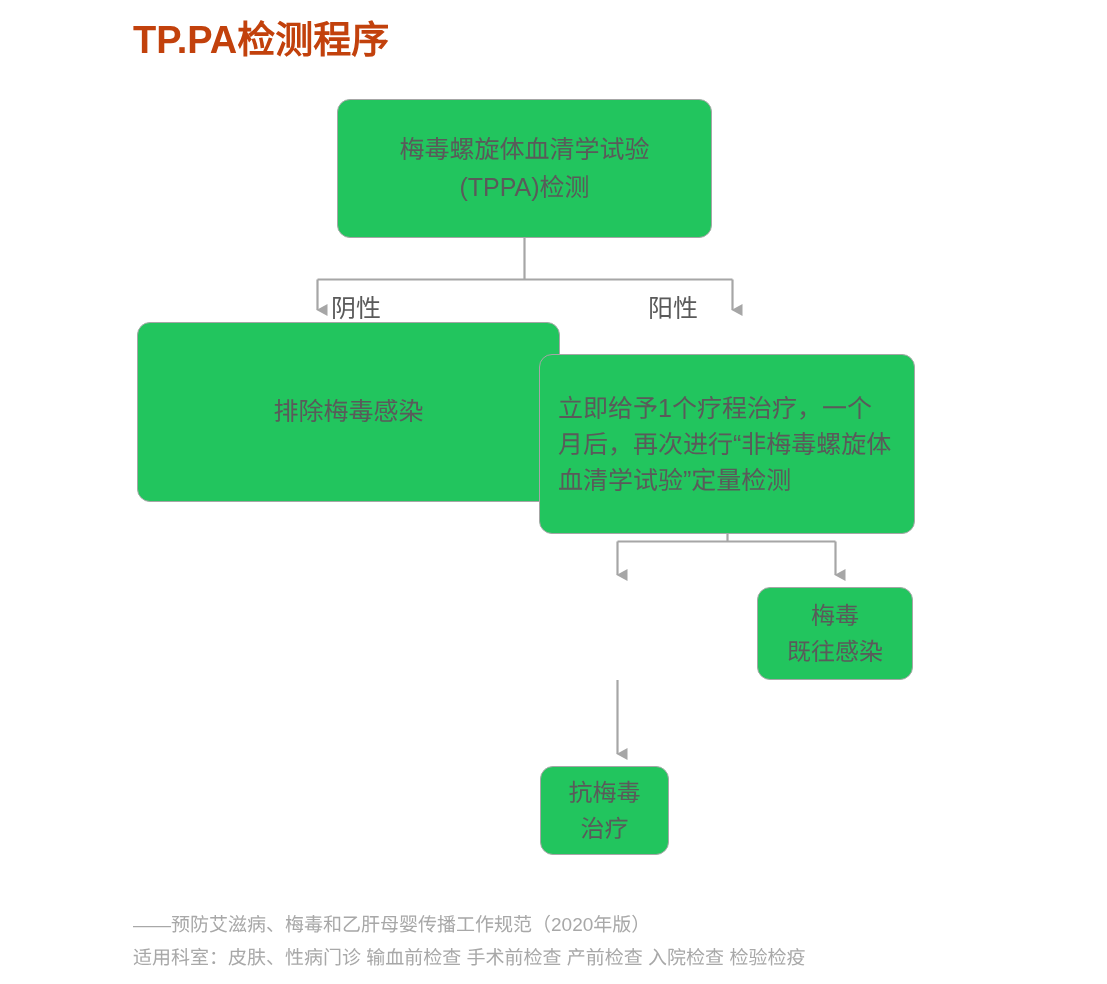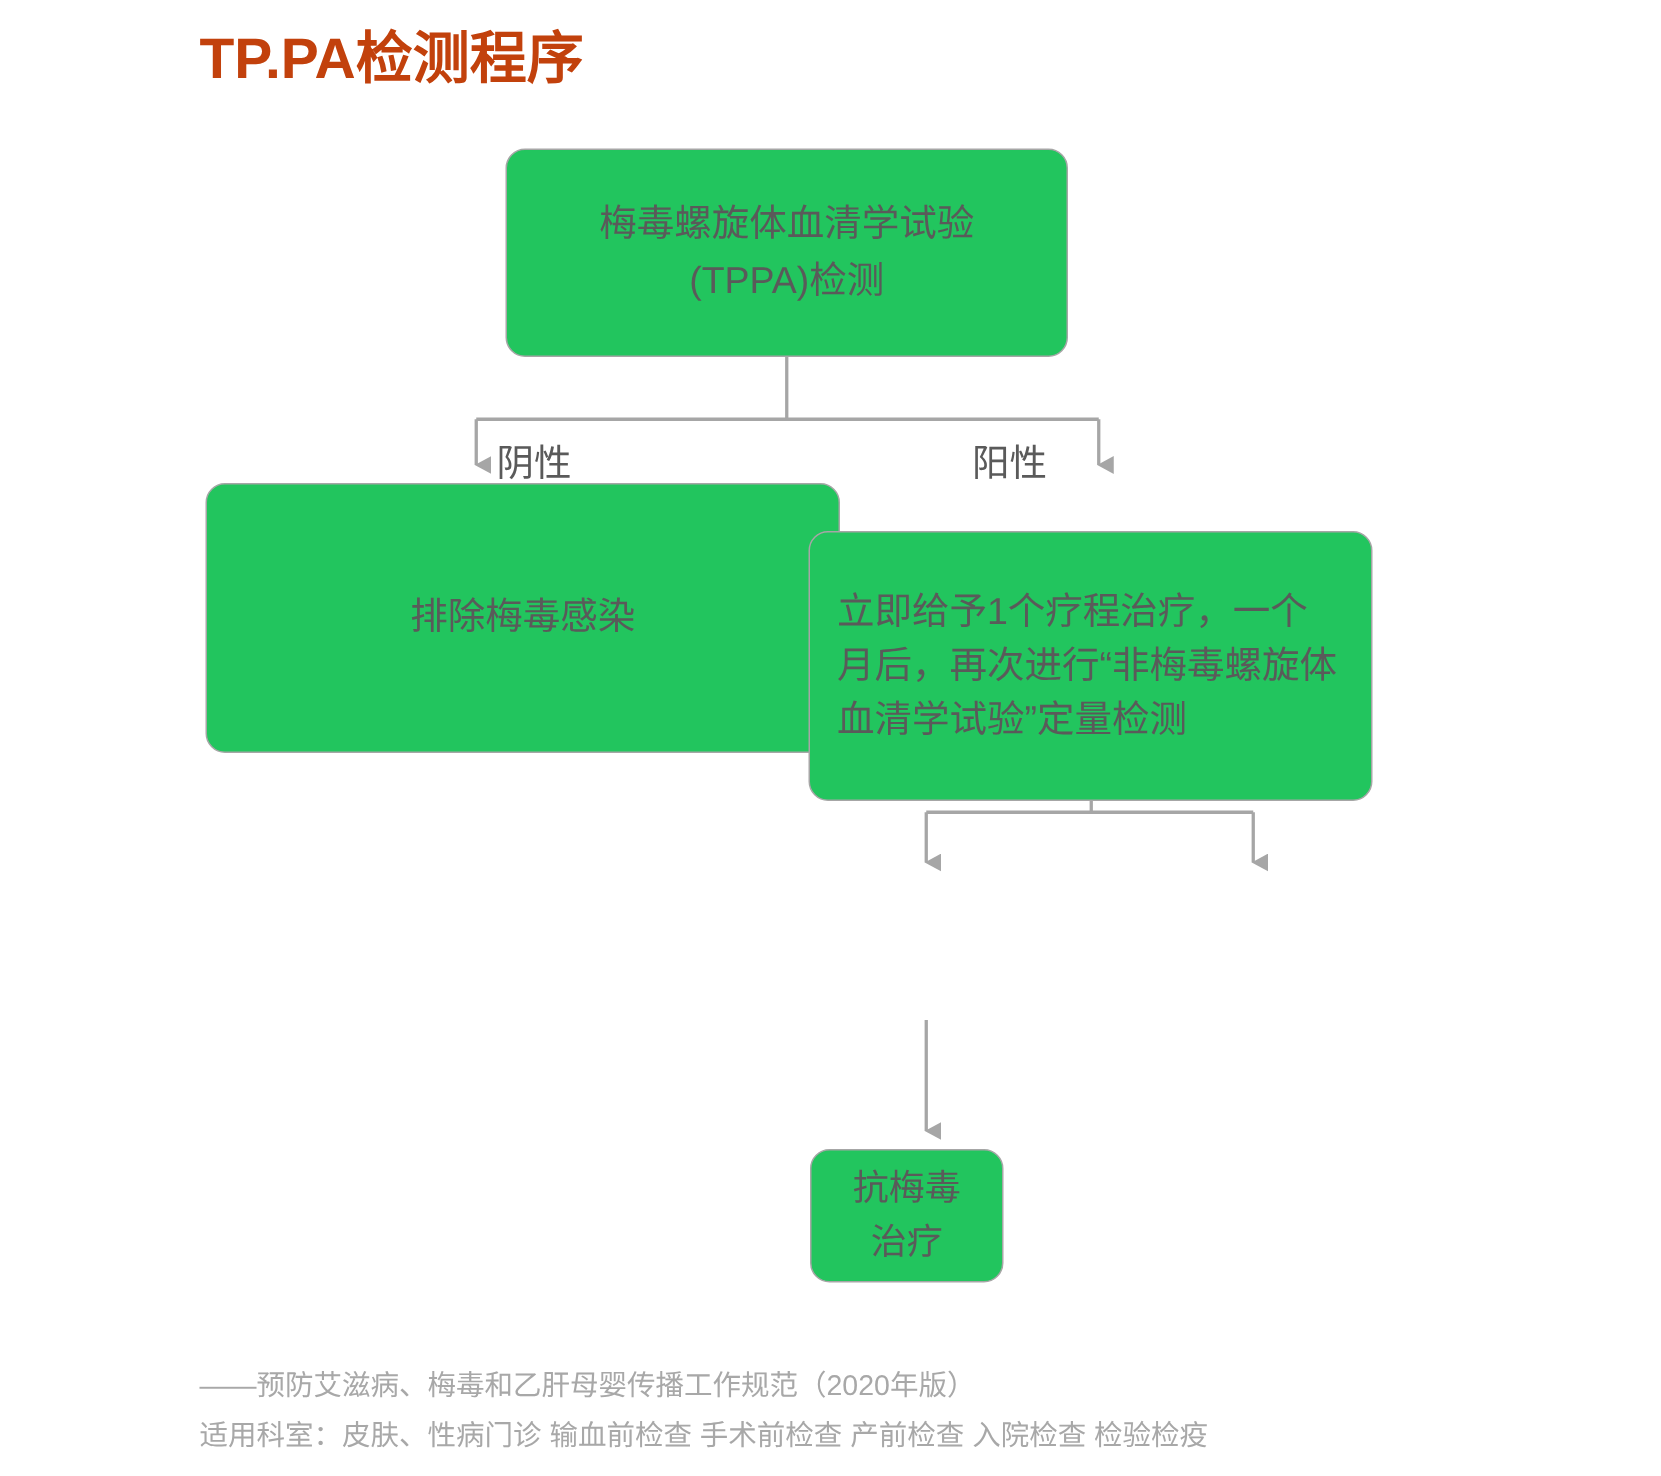--- a/index.html
+++ b/index.html
@@ -164,20 +164,24 @@
 
   <div class="node" id="node-exclude">
     <span class="txt">排除梅毒感染</span>
   </div>
 
   <div class="node" id="node-treat1">
     <span class="txt">立即给予1个疗程治疗，一个月后，再次进行“非梅毒螺旋体血清学试验”定量检测</span>
   </div>
 
 
+  <div class="node" id="node-past">
+    <span class="txt">梅毒
+既往感染</span>
+  </div>
 
   <div class="node" id="node-antisyphilis">
     <span class="txt">抗梅毒
 治疗</span>
   </div>
 
   <div id="footer">
     <div class="fline">——预防艾滋病、梅毒和乙肝母婴传播工作规范（2020年版）</div>
     <div class="fline">适用科室：皮肤、性病门诊 输血前检查 手术前检查 产前检查 入院检查 检验检疫</div>
   </div>

